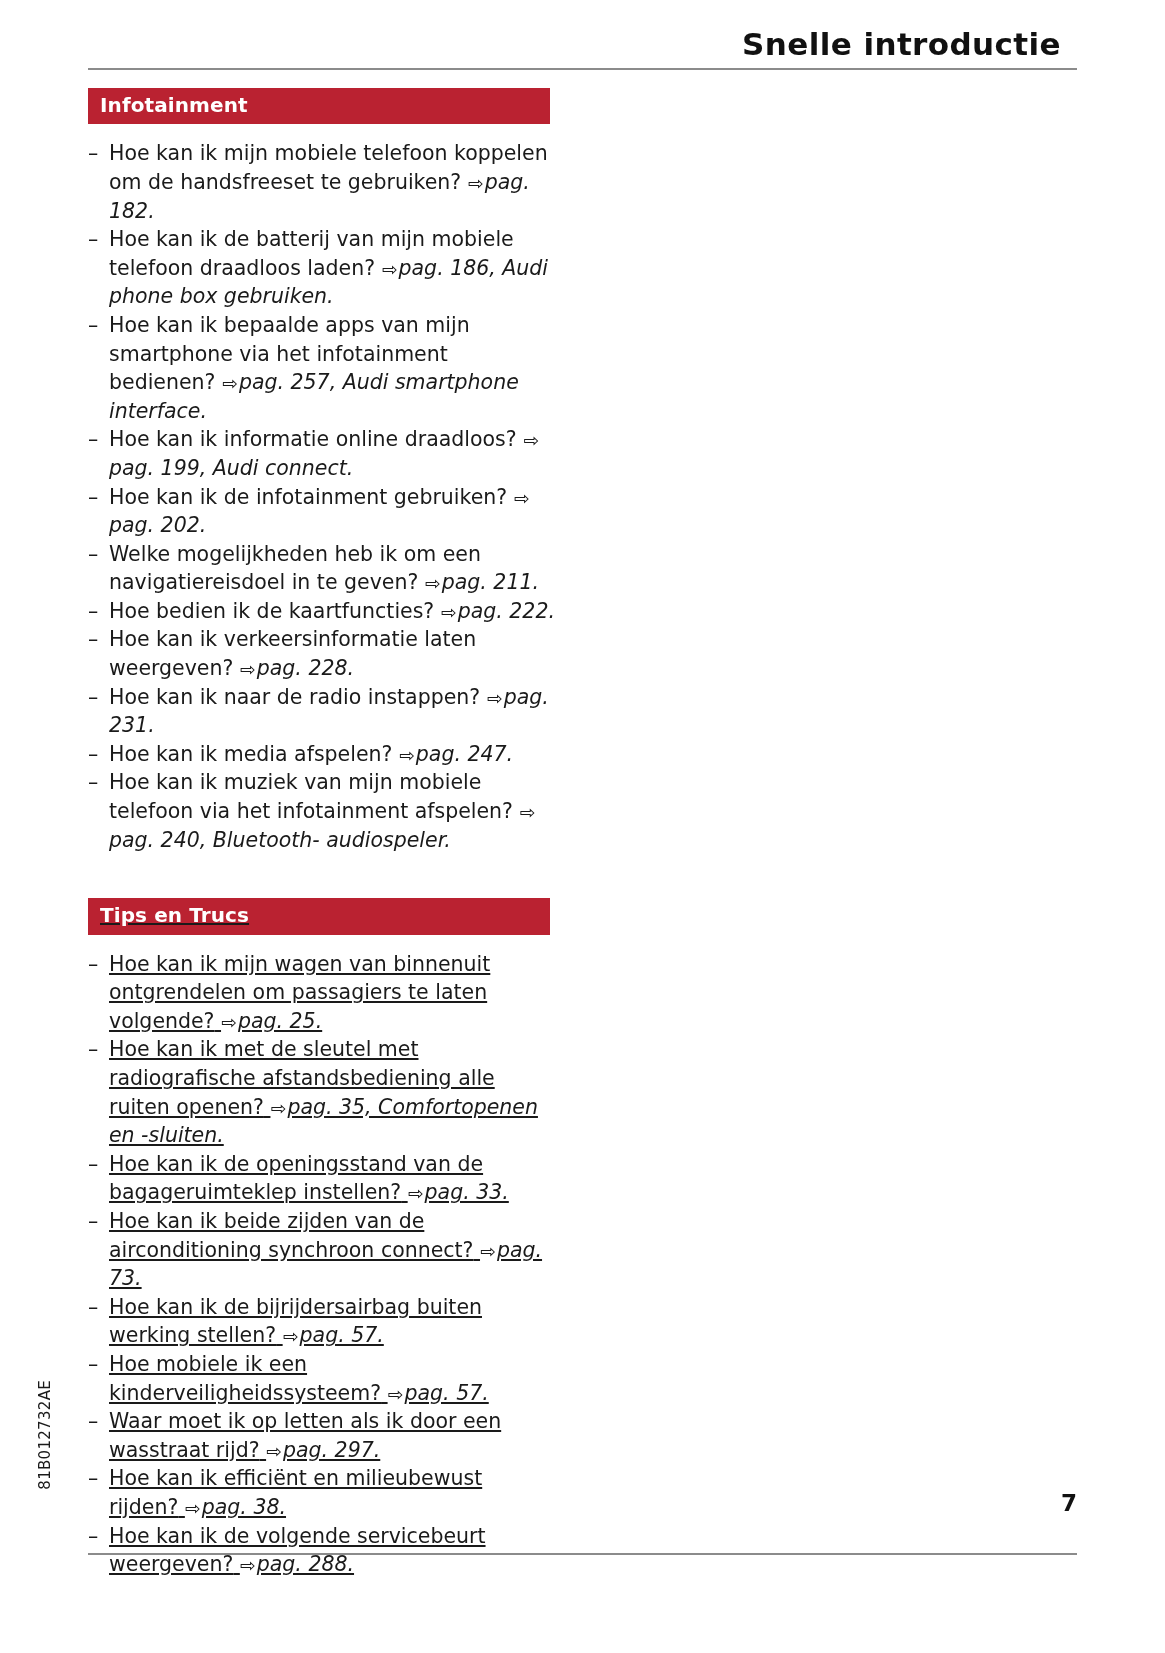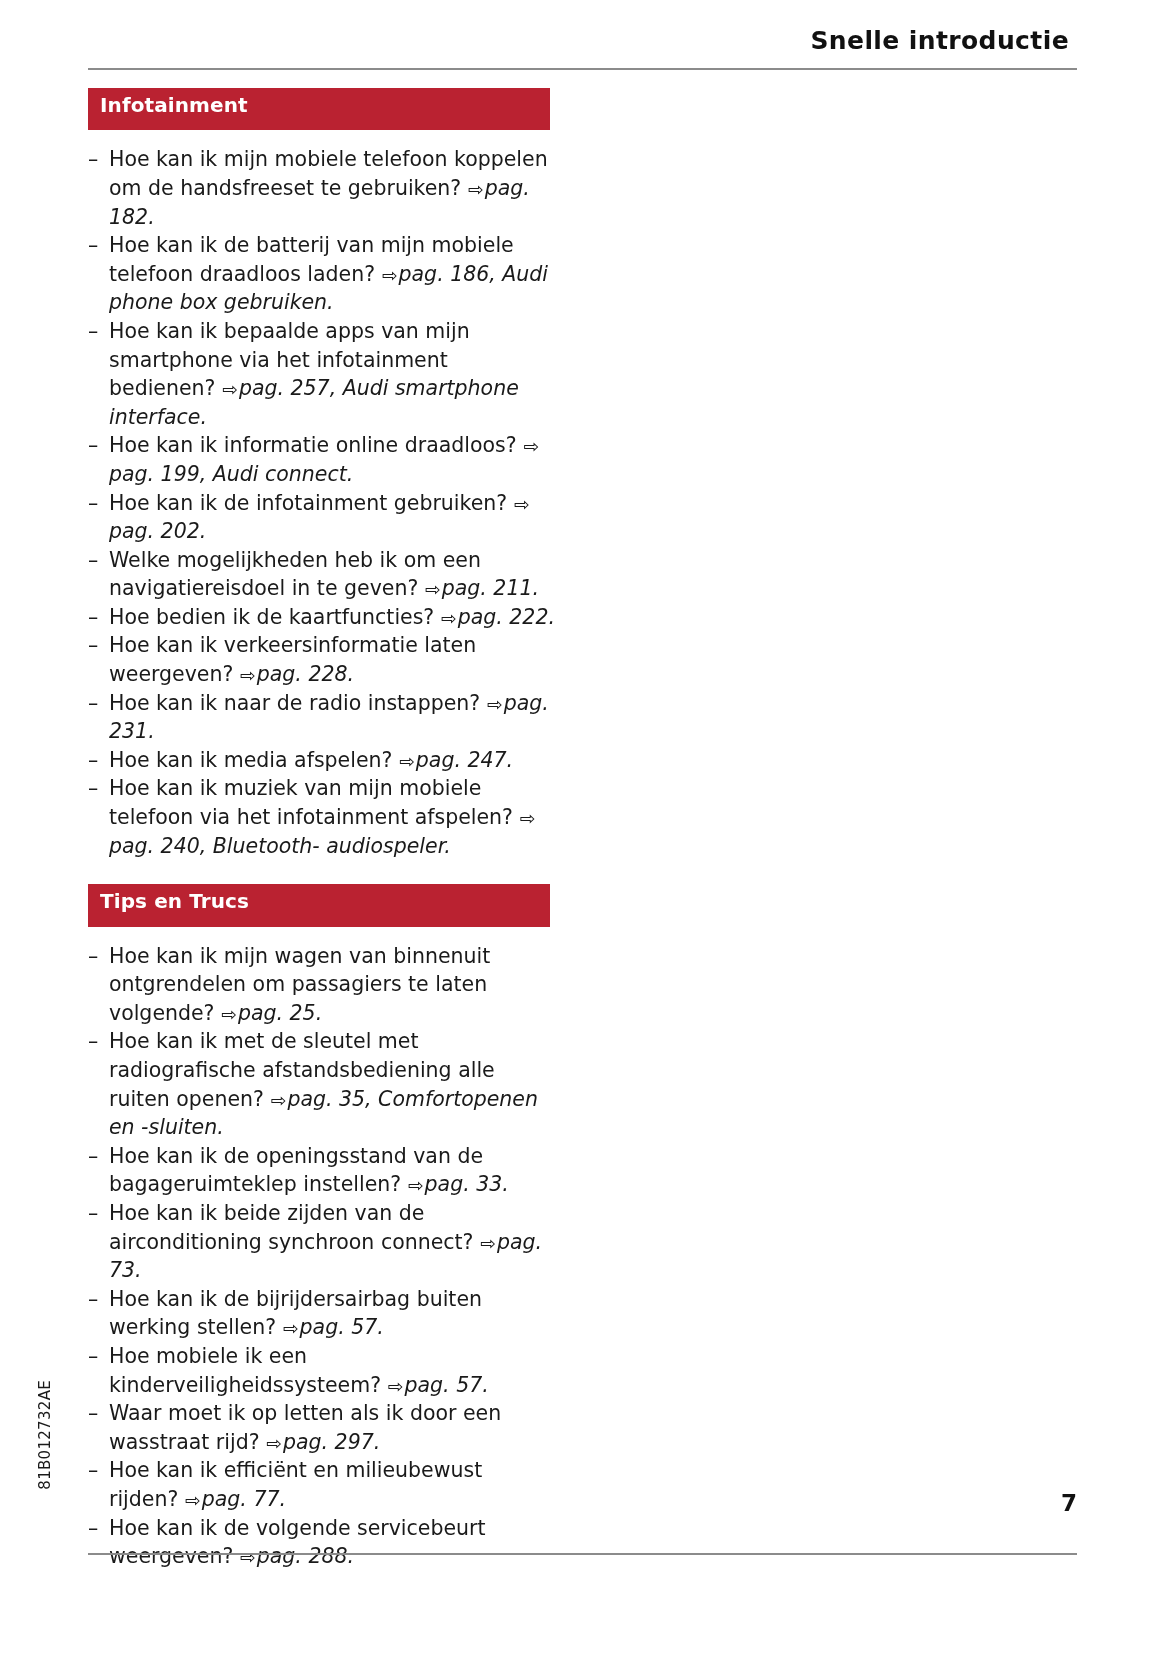--- a/index.html
+++ b/index.html
@@ -25,23 +25,23 @@
   
   .header {
     position: absolute;
     left: 88px;
     right: 88px;
     top: 26px;
     height: 46px;
   }
   .header-title {
     position: absolute;
-    right: 8px;
+    right: 16px;
     top: 0;
-    font-size: 25px;
+    font-size: 31px;
     font-weight: bold;
     letter-spacing: 0.4px;
     color: #111111;
     white-space: nowrap;
   }
   .header-rule {
     position: absolute;
     left: 0;
     right: 0;
     top: 42px;
@@ -85,30 +85,31 @@
     position: absolute;
     left: 88px;
     top: 88px;
     width: 470px;
   }
 
   .section {
     margin-bottom: 0;
   }
   .section + .section {
-    margin-top: 24px;
+    margin-top: 44px;
+    text-decoration: underline;
   }
 
   .section-banner {
     background: #ba2231;
     color: #ffffff;
     font-size: 20px;
     font-weight: bold;
     letter-spacing: 0.1px;
-    padding: 6px 0 14px 12px;
+    padding: 6px 0 8px 12px;
     width: 462px;
     box-sizing: border-box;
     line-height: 1.12;
   }
 
   .qa-list {
     list-style: none;
     margin: 0;
     padding: 0;
     margin-top: 15px;
@@ -168,21 +169,21 @@
       <div class="section">
         <div class="section-banner">Tips en Trucs</div>
         <ul class="qa-list">
           <li class="qa-item"><span class="dash">–</span><span>Hoe kan ik mijn wagen van binnenuit ontgrendelen om passagiers te laten volgende?</span> <span class="ref"><span class="arrow">⇨</span><span>pag. 25.</span></span></li>
           <li class="qa-item"><span class="dash">–</span><span>Hoe kan ik met de sleutel met radiografische afstandsbediening alle ruiten openen?</span> <span class="ref"><span class="arrow">⇨</span><span>pag. 35, Comfortopenen en -sluiten.</span></span></li>
           <li class="qa-item"><span class="dash">–</span><span>Hoe kan ik de openingsstand van de bagageruimteklep instellen?</span> <span class="ref"><span class="arrow">⇨</span><span>pag. 33.</span></span></li>
           <li class="qa-item"><span class="dash">–</span><span>Hoe kan ik beide zijden van de airconditioning synchroon connect?</span> <span class="ref"><span class="arrow">⇨</span><span>pag. 73.</span></span></li>
           <li class="qa-item"><span class="dash">–</span><span>Hoe kan ik de bijrijdersairbag buiten werking stellen?</span> <span class="ref"><span class="arrow">⇨</span><span>pag. 57.</span></span></li>
           <li class="qa-item"><span class="dash">–</span><span>Hoe mobiele ik een kinderveiligheidssysteem?</span> <span class="ref"><span class="arrow">⇨</span><span>pag. 57.</span></span></li>
           <li class="qa-item"><span class="dash">–</span><span>Waar moet ik op letten als ik door een wasstraat rijd?</span> <span class="ref"><span class="arrow">⇨</span><span>pag. 297.</span></span></li>
-          <li class="qa-item"><span class="dash">–</span><span>Hoe kan ik efficiënt en milieubewust rijden?</span> <span class="ref"><span class="arrow">⇨</span><span>pag. 77.</span></span></li>
+          <li class="qa-item"><span class="dash">–</span><span>Hoe kan ik efficiënt en milieubewust rijden?</span> <span class="ref"><span class="arrow">⇨</span><span>pag. 38.</span></span></li>
           <li class="qa-item"><span class="dash">–</span><span>Hoe kan ik de volgende servicebeurt weergeven?</span> <span class="ref"><span class="arrow">⇨</span><span>pag. 288.</span></span></li>
         </ul>
       </div>
     </div>
 
   <div class="footer-rule"></div>
 
   <div class="page-number">7</div>
 
   <div class="doc-code">81B012732AE</div>

